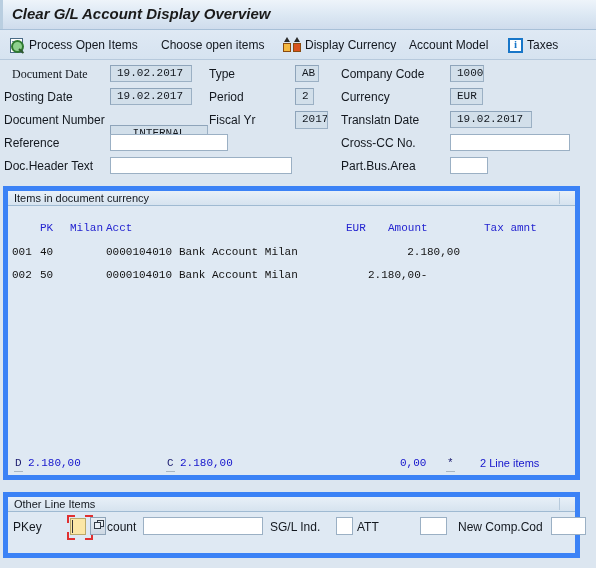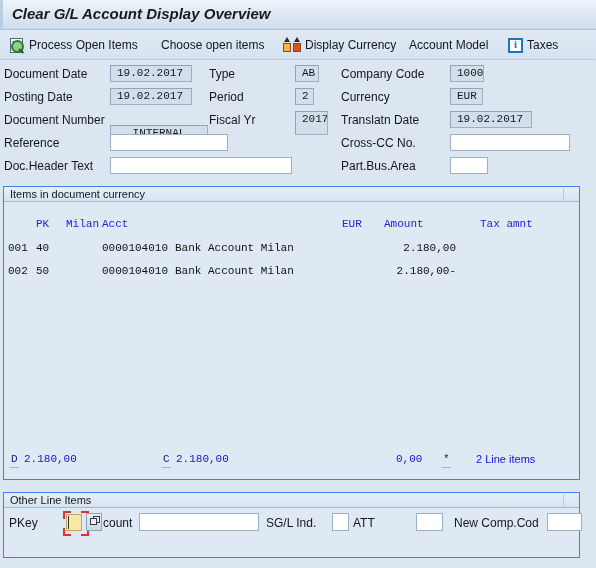--- a/index.html
+++ b/index.html
@@ -117,21 +117,21 @@
     border-left-color: #8ea4ba;
   }
   .fld.rw {           
     background: #ffffff;
     border: 1px solid #9bb0c4;
   }
 
   
   .panel {
     position: absolute; box-sizing: border-box;
-    border: 1px solid #3b82f6;
+    border: 5px solid #3b82f6;
     background: #dfe9f3;
   }
   .panel-hdr {
     position: absolute; left: 0; top: 0; right: 0; height: 15px;
     background: linear-gradient(to bottom, #e8f0f8 0%, #d6e3ef 100%);
     border-bottom: 1px solid #9fbad2;
     box-sizing: border-box;
   }
   .panel-hdr .ptitle {
     position: absolute; left: 6px; top: 1px;
@@ -243,39 +243,39 @@
 
   <div class="tb-item" style="left:508px;">
     <span class="ic-info"></span>
     <span class="tb-label">Taxes</span>
   </div>
 
 </div>
 
 <div class="form">
 
-  <div class="lbl" style="left:4px;  top:6px;">Document Date</div>
+  <div class="lbl" style="left:12px;  top:6px;font-family:Liberation Serif, serif;">Document Date</div>
   <div class="lbl" style="left:4px;  top:29px;">Posting Date</div>
   <div class="lbl" style="left:4px;  top:52px;">Document Number</div>
   <div class="lbl" style="left:4px;  top:75px;">Reference</div>
   <div class="lbl" style="left:4px;  top:98px;">Doc.Header Text</div>
 
   <div class="fld ro" style="left:110px; top:4px;  width:82px; height:17px;">19.02.2017</div>
   <div class="fld ro" style="left:110px; top:27px; width:82px; height:17px;">19.02.2017</div>
   <div class="fld ro" style="left:110px; top:64px; width:98px; height:17px;text-align:center;">INTERNAL</div>
   <div class="fld rw" style="left:110px; top:73px; width:118px; height:17px;"></div>
   <div class="fld rw" style="left:110px; top:96px; width:182px; height:17px;"></div>
 
   <div class="lbl" style="left:209px; top:6px;">Type</div>
   <div class="lbl" style="left:209px; top:29px;">Period</div>
   <div class="lbl" style="left:209px; top:52px;">Fiscal Yr</div>
 
   <div class="fld ro" style="left:295px; top:4px;  width:24px; height:17px;">AB</div>
   <div class="fld ro" style="left:295px; top:27px; width:19px; height:17px;">2</div>
-  <div class="fld ro" style="left:295px; top:50px; width:33px; height:24px;">2017</div>
+  <div class="fld ro" style="left:295px; top:50px; width:33px; height:18px;">2017</div>
 
   <div class="lbl" style="left:341px; top:6px;">Company Code</div>
   <div class="lbl" style="left:341px; top:29px;">Currency</div>
   <div class="lbl" style="left:341px; top:52px;">Translatn Date</div>
   <div class="lbl" style="left:341px; top:75px;">Cross-CC No.</div>
   <div class="lbl" style="left:341px; top:98px;">Part.Bus.Area</div>
 
   <div class="fld ro" style="left:450px; top:4px;  width:34px; height:17px;">1000</div>
   <div class="fld ro" style="left:450px; top:27px; width:33px; height:17px;">EUR</div>
   <div class="fld ro" style="left:450px; top:50px; width:82px; height:17px;">19.02.2017</div>
@@ -306,21 +306,21 @@
     <div class="cell dat" style="left:98px;  top:38px;">0000104010</div>
     <div class="cell dat" style="left:171px; top:38px;">Bank Account Milan</div>
     <div class="cell dat" style="left:360px; top:38px; width:92px; text-align:right;">2.180,00</div>
     <div class="cell dat" style="left:462px; top:38px; width:92px; text-align:right;"></div>
 
     <div class="cell dat" style="left:4px;   top:61px;">002</div>
     <div class="cell dat" style="left:32px;  top:61px;">50</div>
     <div class="cell dat" style="left:62px;  top:61px;"></div>
     <div class="cell dat" style="left:98px;  top:61px;">0000104010</div>
     <div class="cell dat" style="left:171px; top:61px;">Bank Account Milan</div>
-    <div class="cell dat" style="left:360px; top:61px; width:92px; text-align:right;">2.180,00-</div>
+    <div class="cell dat" style="left:360px; top:61px; width:92px; text-align:left;">2.180,00-</div>
     <div class="cell dat" style="left:462px; top:61px; width:92px; text-align:right;"></div>
 
     <div class="totals" style="top:249px;">
       <span class="tot mark" style="left:6px;   top:0;">D</span>
       <span class="tot" style="left:20px;  top:0;">2.180,00</span>
       <span class="tot mark" style="left:158px; top:0;">C</span>
       <span class="tot" style="left:172px; top:0;">2.180,00</span>
       <span class="tot" style="left:392px; top:0;">0,00</span>
       <span class="tot mark" style="left:438px; top:0;">*</span>
       <span class="tot sans" style="left:472px; top:0;">2 Line items</span>

